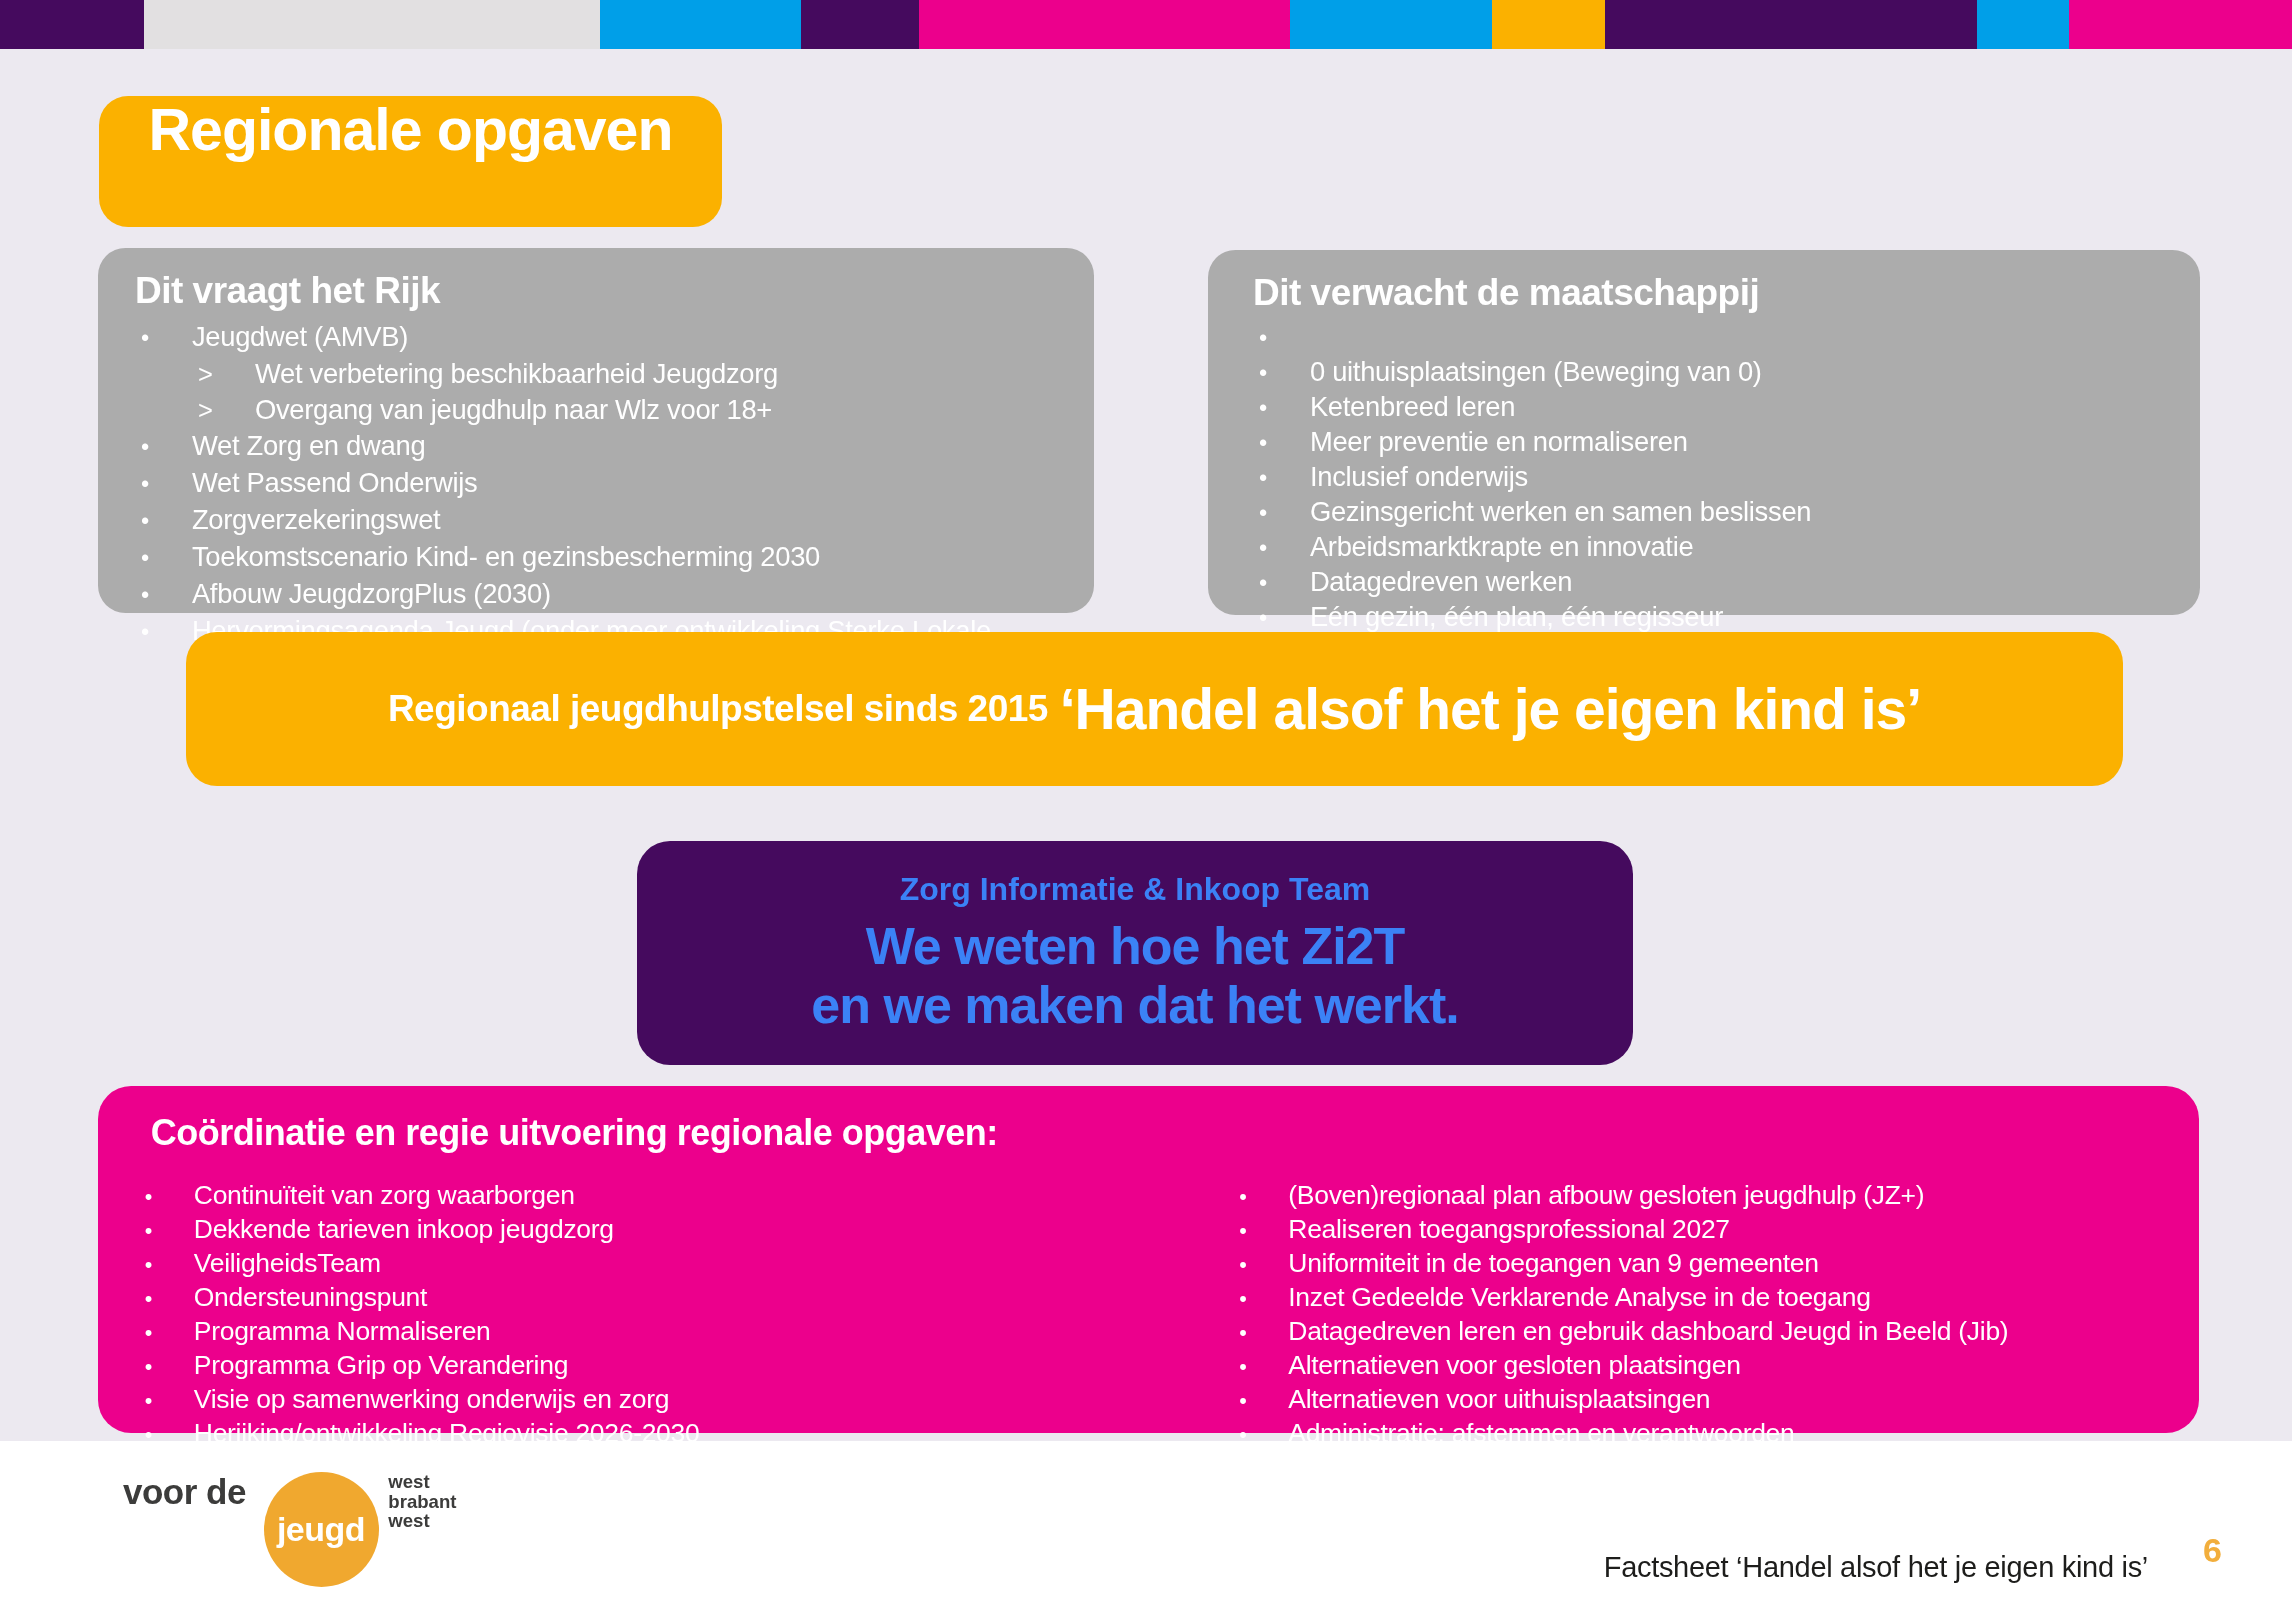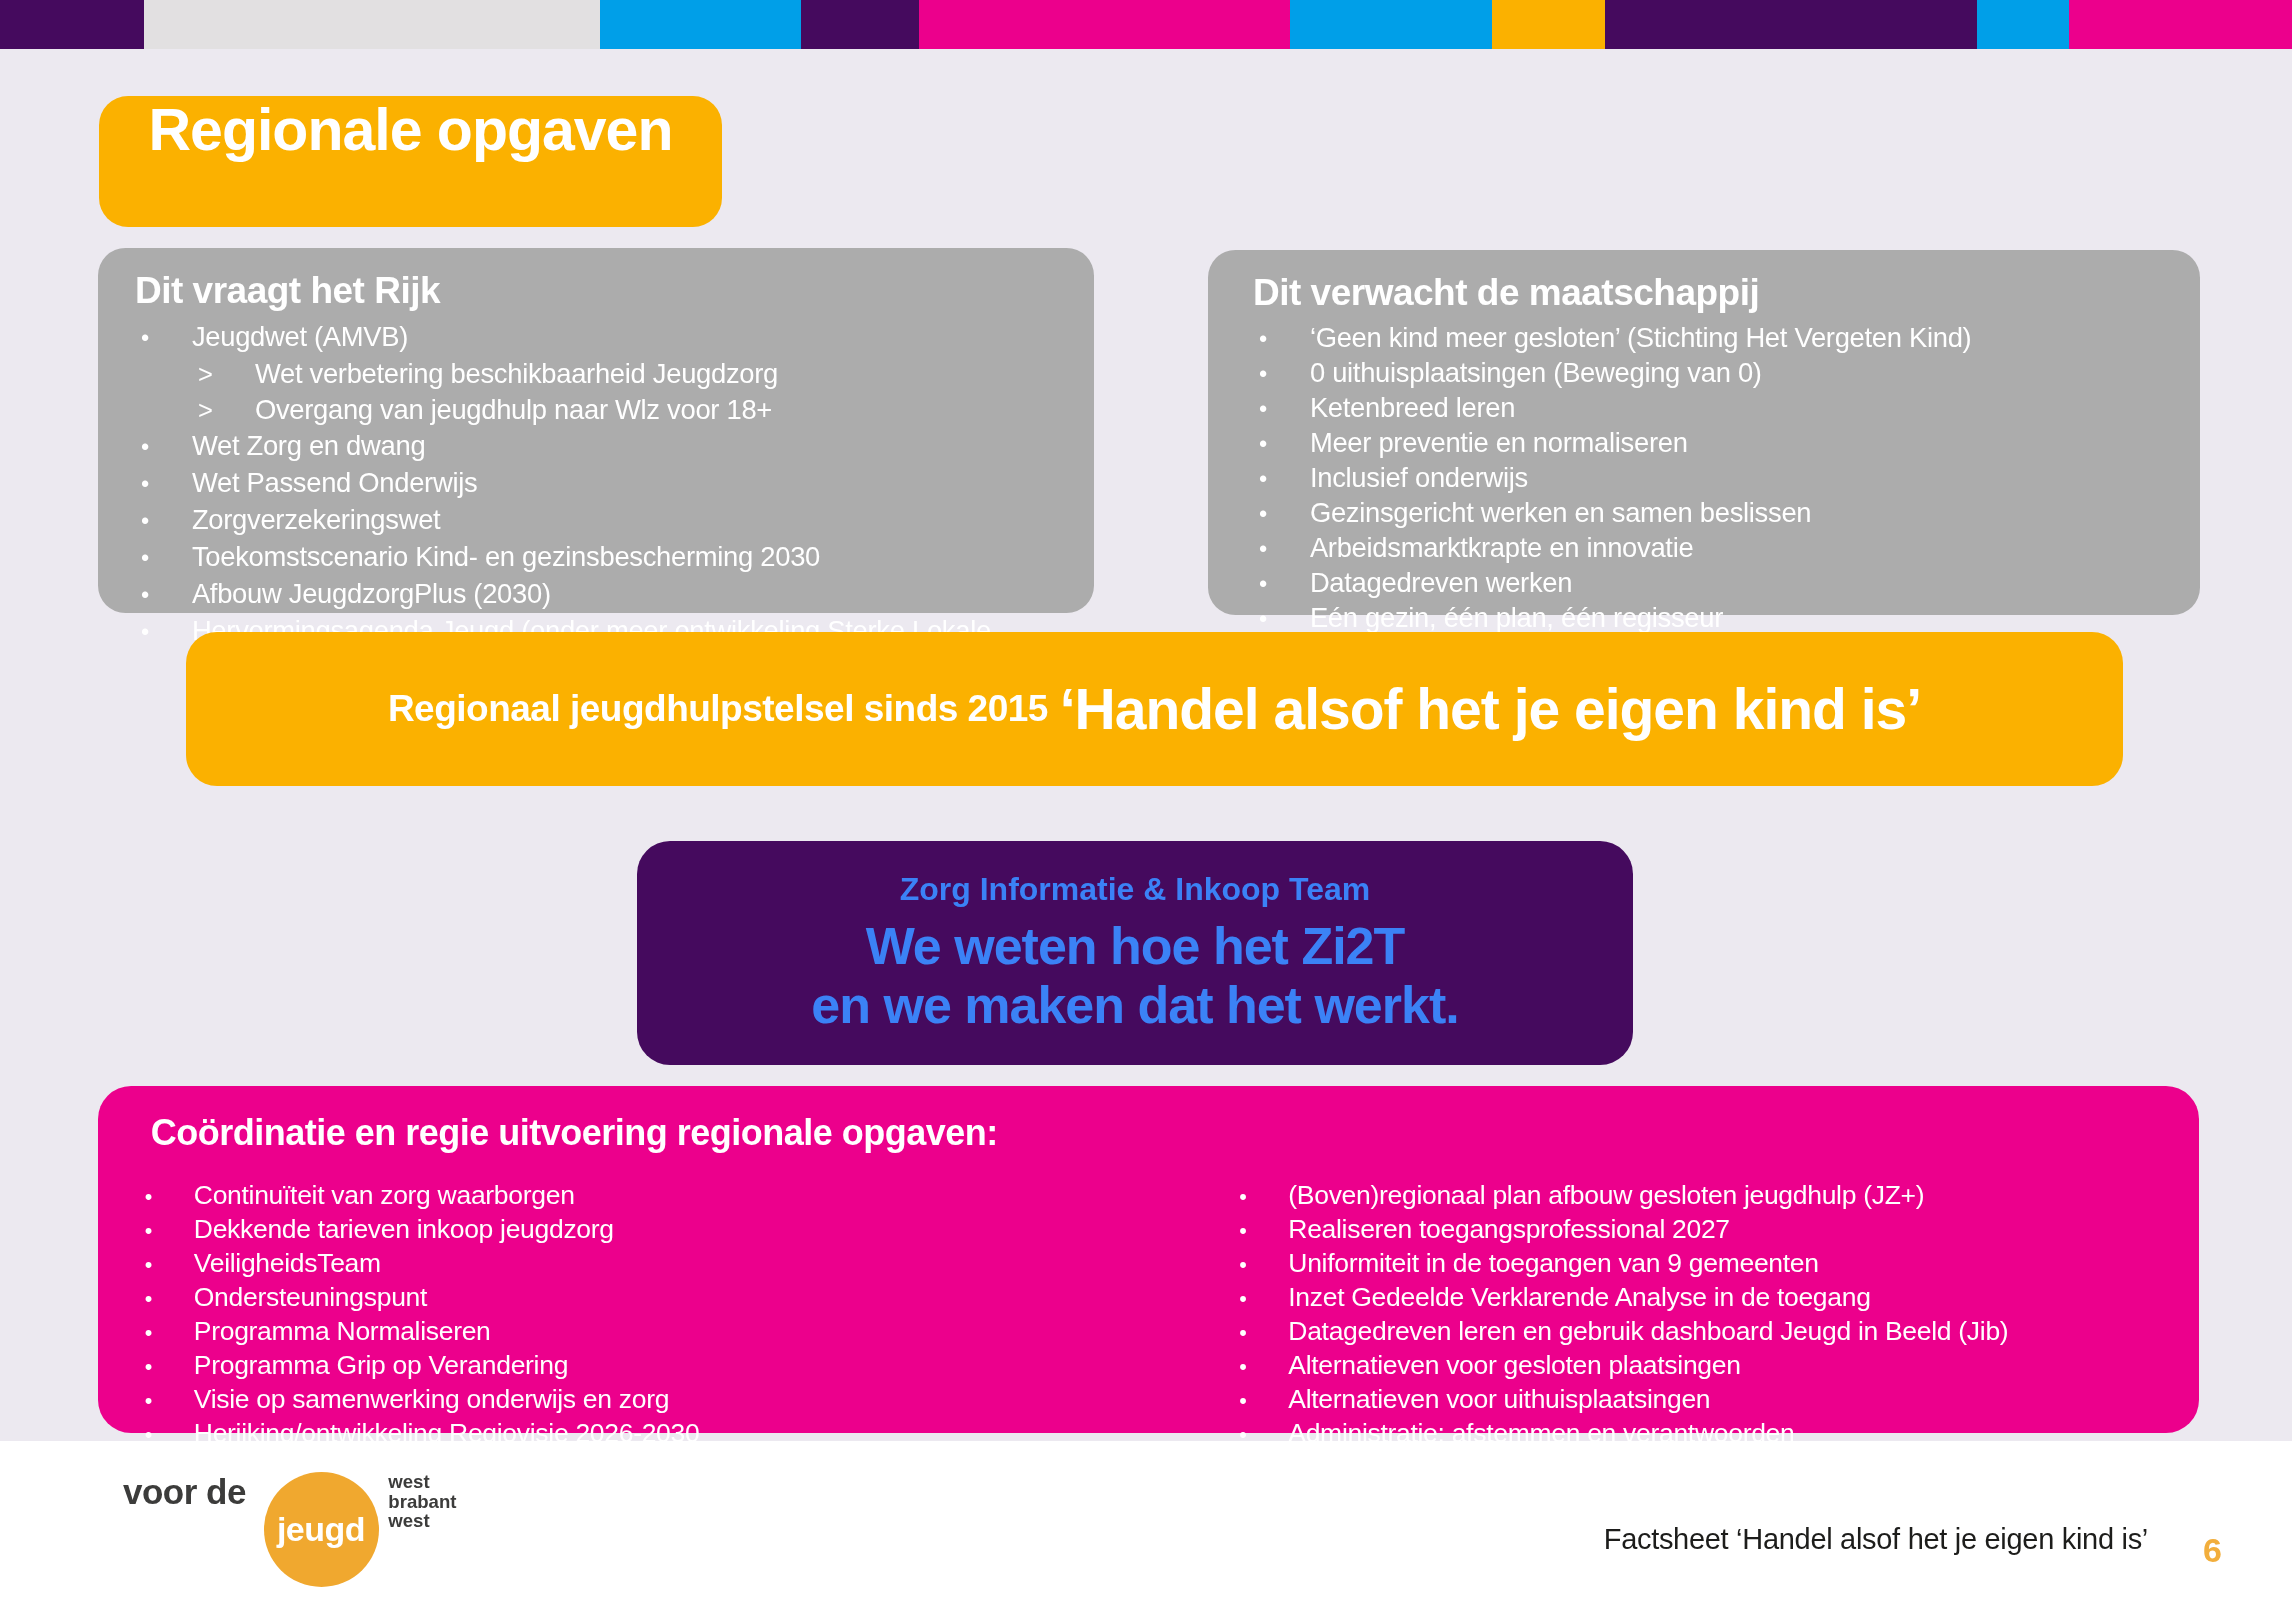--- a/index.html
+++ b/index.html
@@ -64,21 +64,21 @@
   
   .footer{position:absolute;left:0;top:1441px;width:2293px;height:180px;background:#ffffff;}
   .logo{position:absolute;left:123px;top:31px;height:122px;display:flex;align-items:flex-start;}
   .logo .pre{font-size:35px;font-weight:700;color:#3C3C3B;margin-right:17.6px;letter-spacing:-0.5px;}
   .logo .circle{
     width:115px;height:115px;border-radius:50%;background:#F0A82F;
     display:flex;align-items:center;justify-content:center;flex:0 0 auto;
   }
   .logo .circle .c{color:#fff;font-size:34px;font-weight:700;letter-spacing:-0.5px;}
   .logo .region{margin-left:9.8px;color:#3C3C3B;font-size:18.6px;font-weight:700;line-height:19.6px;}
-  .footer .caption{position:absolute;right:145px;top:82px;font-size:29px;color:#1D1D1B;letter-spacing:-0.3px;}
+  .footer .caption{position:absolute;right:145px;top:110px;font-size:29px;color:#1D1D1B;letter-spacing:-0.3px;}
   .footer .pagenum{position:absolute;right:71px;top:90px;font-size:34px;font-weight:700;color:#F2AE3C;}
 </style>
 </head>
 <body>
 
 <div class="topbar">
 
     <div class="seg" style="background: rgb(69, 10, 94); width: 144px;"></div>
 
     <div class="seg" style="background: rgb(226, 224, 225); width: 456px;"></div>
@@ -154,21 +154,20 @@
       </div>
     </div>
 </div>
 
 <div class="graybox right">
   <h2>Dit verwacht de maatschappij</h2>
   <div>
 
       <div class="li">
         <span class="mk">•</span>
-        <span class="tx">‘Geen kind meer gesloten’ (Stichting Het Vergeten Kind)</span>
       </div>
 
       <div class="li">
         <span class="mk">•</span>
         <span class="tx">0 uithuisplaatsingen (Beweging van 0)</span>
       </div>
 
       <div class="li">
         <span class="mk">•</span>
         <span class="tx">Ketenbreed leren</span>

